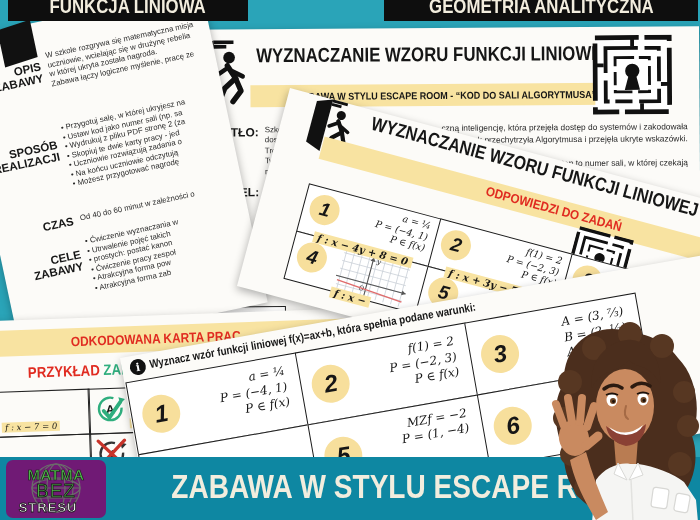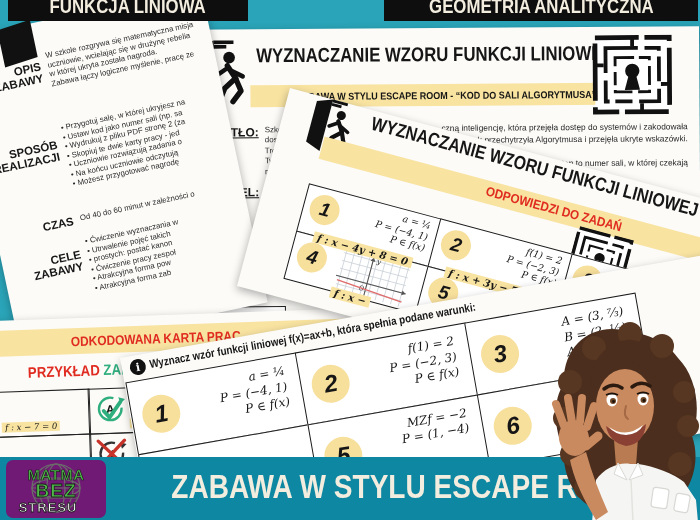--- a/index.html
+++ b/index.html
@@ -30,21 +30,21 @@
   .d-badge{position:absolute;left:5px;top:4px;width:32px;height:32px;}
   .d-chip{position:absolute;bottom:4px;left:40px;background:#f8e3a1;font-family:"DejaVu Serif",serif;font-style:italic;font-size:8.5px;padding:0 3px;white-space:nowrap;}
   
   .sheet-b{left:185px;top:28px;width:515px;height:292px;transform:rotate(-.4deg);}
   .b-door{position:absolute;left:8px;top:8px;width:54px;height:78px;}
   .b-title{position:absolute;left:72px;top:15px;width:360px;font-weight:800;font-size:20px;white-space:nowrap;transform:scaleX(.84);transform-origin:left;}
   .b-sub-band{position:absolute;left:66px;top:56px;width:392px;height:22px;background:#f8e3a1;display:flex;align-items:center;justify-content:center;}
   .b-sub-band span{font-weight:800;font-size:10px;white-space:nowrap;transform:scaleX(.9);}
   .b-maze{position:absolute;left:408px;top:8px;width:80px;height:80px;}
   .b-ico{position:absolute;}
-  .b-lbl{position:absolute;font-weight:800;font-size:12px;text-decoration:underline;}
+  .b-lbl{position:absolute;font-weight:800;font-size:12px;}
   .b-par{position:absolute;font-size:8px;line-height:10.4px;color:#2a2a2a;}
   .b-story{position:absolute;font-size:8.4px;color:#2a2a2a;white-space:nowrap;}
   .b-kodlbl{position:absolute;font-weight:800;font-size:11px;}
   .b-kodbox{position:absolute;border:1.5px solid #222;background:#fff;}
   .chip{display:inline-block;background:#f8e3a1;font-family:"DejaVu Serif",serif;font-style:italic;font-weight:bold;font-size:10px;padding:0 4px;white-space:nowrap;}
   
   .sheet-c{left:290px;top:88px;width:560px;height:205px;transform:rotate(15deg);transform-origin:top left;}
   .c-door{position:absolute;left:28px;top:-2px;width:42px;height:60px;}
   .c-title{position:absolute;left:88px;top:2px;font-weight:800;font-size:19px;white-space:nowrap;transform:scaleX(.84);transform-origin:left;}
   .c-band{position:absolute;left:46px;top:38px;width:478px;height:23px;background:#f8e3a1;}
@@ -70,21 +70,21 @@
   .e-lines{position:absolute;right:14px;top:8px;text-align:right;font-family:"DejaVu Serif",serif;font-style:italic;font-size:12px;line-height:15.5px;}
   
   .bottom-band{position:absolute;left:0;top:457px;width:700px;height:63px;background:#0e87a2;z-index:30;}
   .bottom-band span{position:absolute;left:130px;right:20px;top:11px;text-align:center;color:#f2edde;
                     font-weight:800;font-size:33px;white-space:nowrap;transform:scaleX(.85);}
   
   .logo{position:absolute;left:6px;top:460px;width:100px;height:58px;background:#701a75;border-radius:7px;z-index:35;overflow:hidden;}
   .logo svg{position:absolute;left:12px;top:1px;}
   .logo .l1{position:absolute;left:0;right:0;top:6px;text-align:center;font-weight:900;font-size:15px;letter-spacing:.5px;
             color:#4db848;-webkit-text-stroke:.7px #1a1a1a;}
-  .logo .l2{position:absolute;left:0;right:0;top:20px;text-align:center;font-weight:700;font-size:19px;letter-spacing:1px;
+  .logo .l2{position:absolute;left:0;right:0;top:20px;text-align:center;font-weight:400;font-size:19px;letter-spacing:1px;
             color:#4db848;-webkit-text-stroke:.8px #1a1a1a;}
   .logo .l3{position:absolute;left:0;right:16px;top:40px;text-align:center;font-weight:900;font-size:13px;letter-spacing:1px;
             color:#ffffff;-webkit-text-stroke:.8px #1a1a1a;}
   .woman{position:absolute;left:533px;top:322px;width:172px;height:200px;z-index:40;}
 </style>
 </head>
 <body>
 
 <div class="stage">
 

